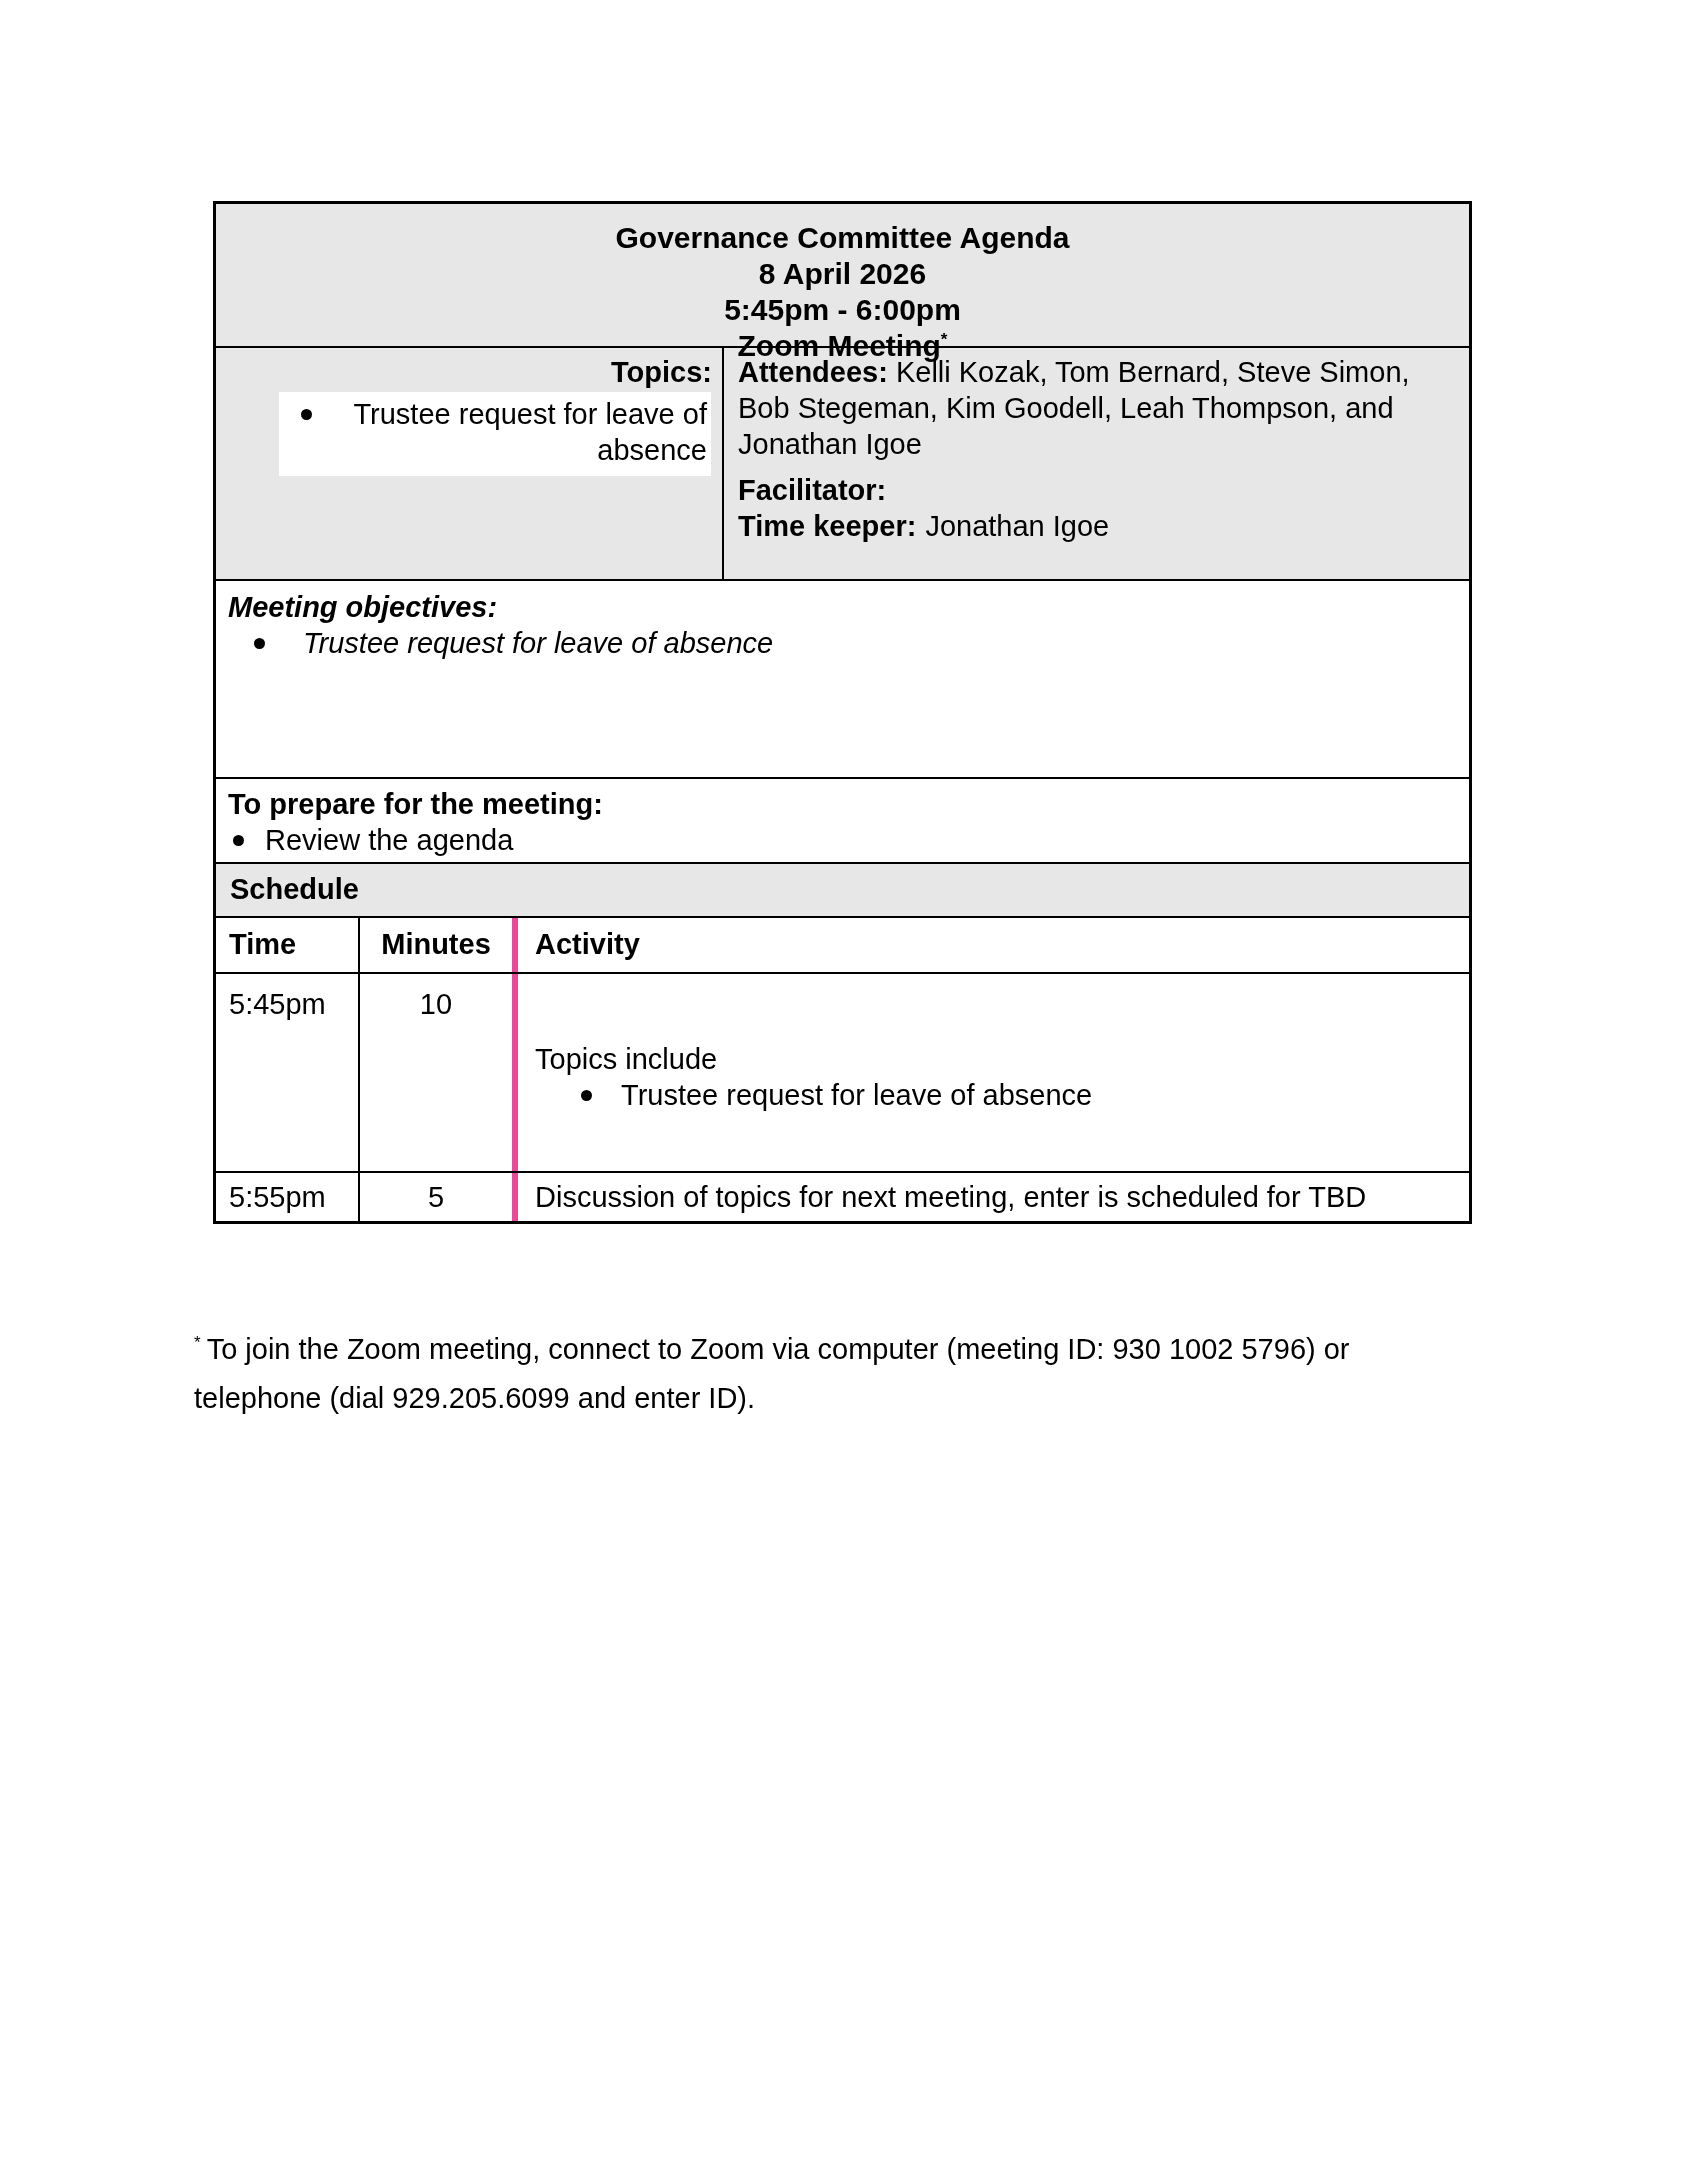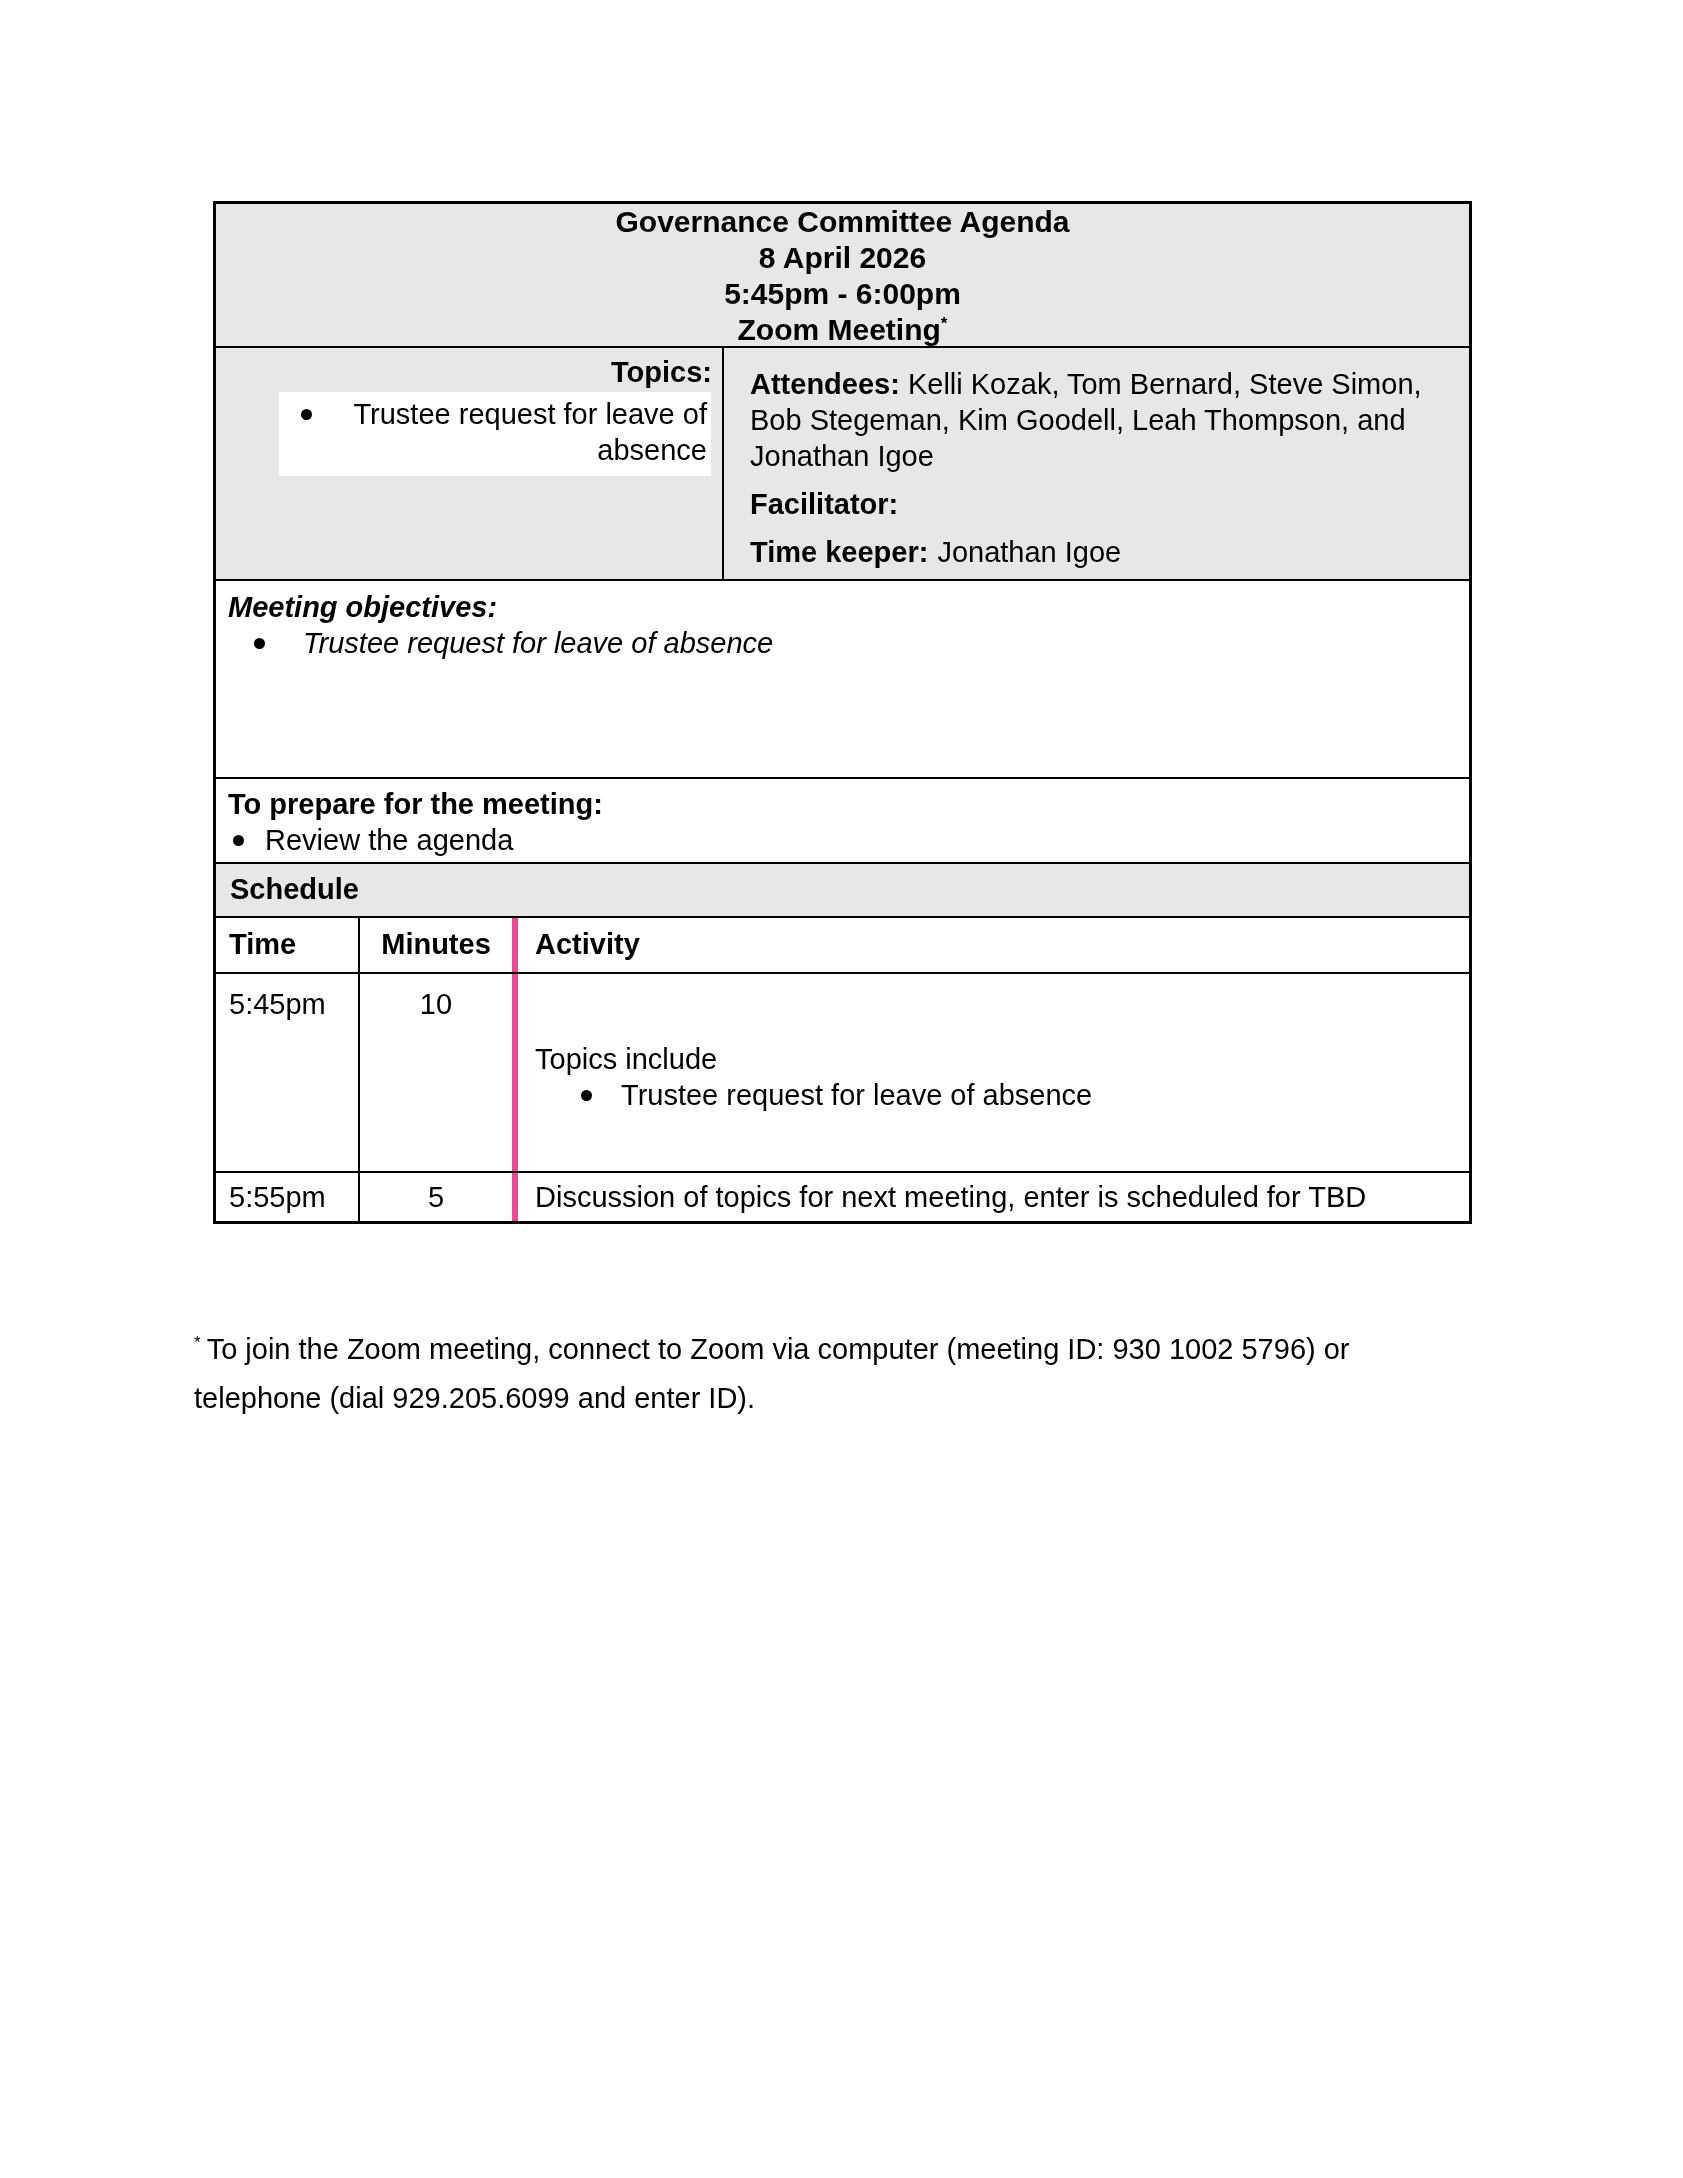--- a/index.html
+++ b/index.html
@@ -24,21 +24,21 @@
   .row:first-child { border-top: none; }
   .gray { background: #e7e7e7; }
 
   
   .row-header {
     height: 142px;
     text-align: center;
     font-weight: bold;
     font-size: 30px;
     line-height: 36px;
-    padding-top: 0;
+    padding-top: 16px;
   }
   sup.fnmark { font-size: 17px; vertical-align: super; line-height: 0; }
 
   
   .row-people { height: 233px; display: flex; }
   .cell-topics {
     width: 508px;
     border-right: 2px solid #000000;
     padding: 6px 10px 6px 12px;
     line-height: 36px;
@@ -60,21 +60,21 @@
     align-items: flex-start;
   }
   .dot {
     flex: 0 0 auto;
     width: 11px; height: 11px;
     border-radius: 50%;
     background: #000000;
     margin-top: 13px;
   }
   .topics-item .li-text { margin-left: 27px; }
-  .att-para { margin: 12px; }
+  .att-para { margin: 0; }
   .att-para.spaced { margin-top: 10px; }
   .val-gap { margin-left: 9px; }
 
   
   .row-objectives { height: 198px; padding: 8px 12px; line-height: 36px; background: #ffffff; font-style: italic; }
   .obj-li { display: flex; align-items: flex-start; margin-left: 26px; margin-top: 0; }
   .obj-li .li-text { margin-left: 38px; }
 
   
   .row-prepare { height: 85px; padding: 7px 12px; line-height: 36px; background: #ffffff; }

